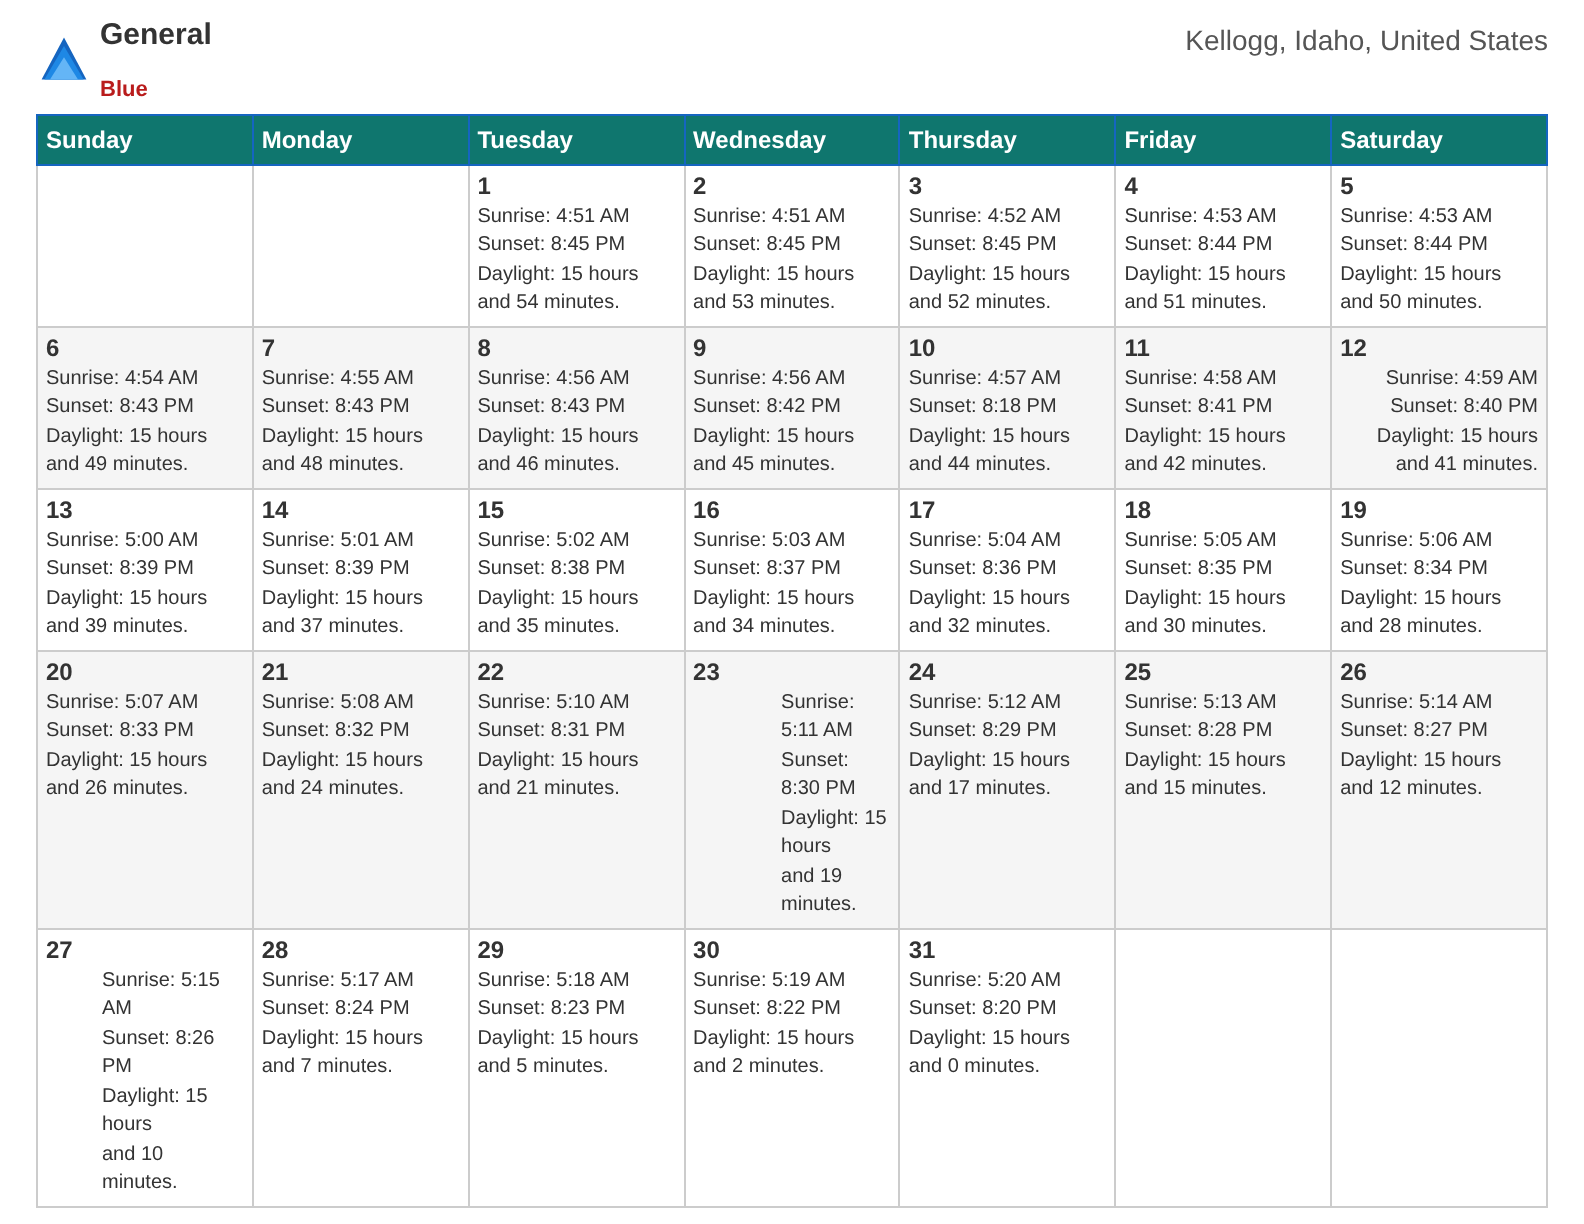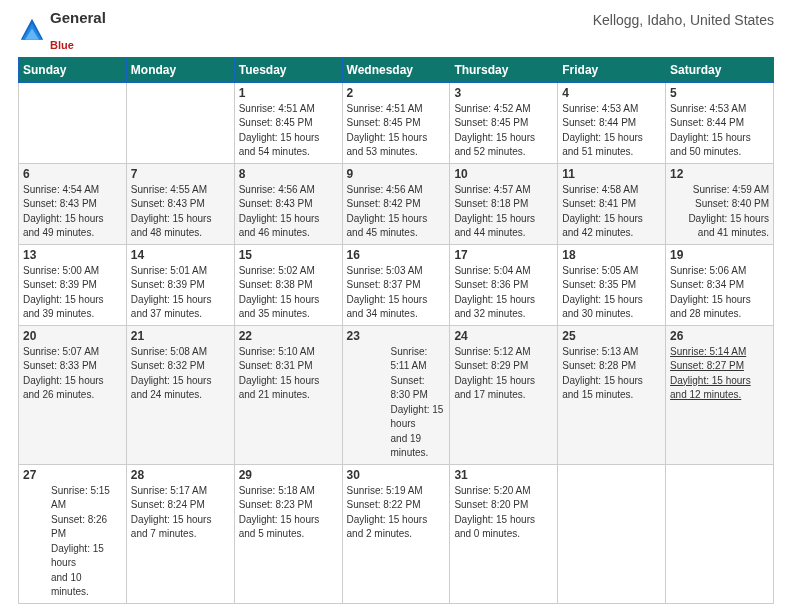--- a/index.html
+++ b/index.html
@@ -315,21 +315,21 @@
           </td>
           <td>
             <div class="day-number">25</div>
             <div class="day-info" style="white-space: pre-line;">Sunrise: 5:13 AM
 Sunset: 8:28 PM
 Daylight: 15 hours
 and 15 minutes.</div>
           </td>
           <td>
             <div class="day-number">26</div>
-            <div class="day-info" style="white-space: pre-line; text-decoration: underline;">Sunrise: 5:14 AM
+            <div class="day-info" style="white-space: pre-line;">Sunrise: 5:14 AM
 Sunset: 8:27 PM
 Daylight: 15 hours
 and 12 minutes.</div>
           </td>
         </tr>
         <tr>
           <td>
             <div class="day-number">27</div>
             <div class="day-info" style="white-space: pre-line; margin-left: 28px;">Sunrise: 5:15 AM
 Sunset: 8:26 PM

